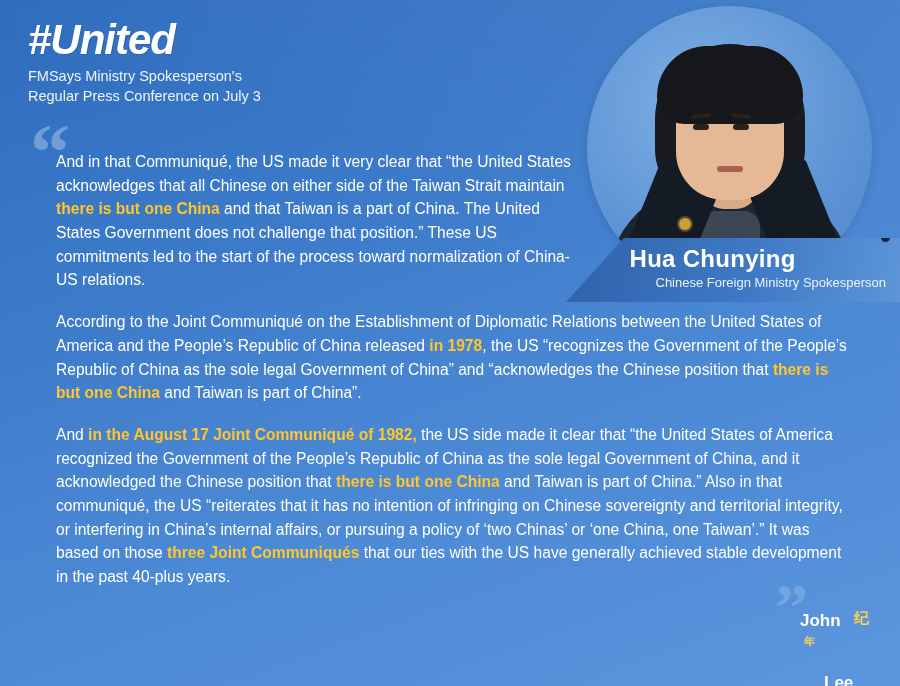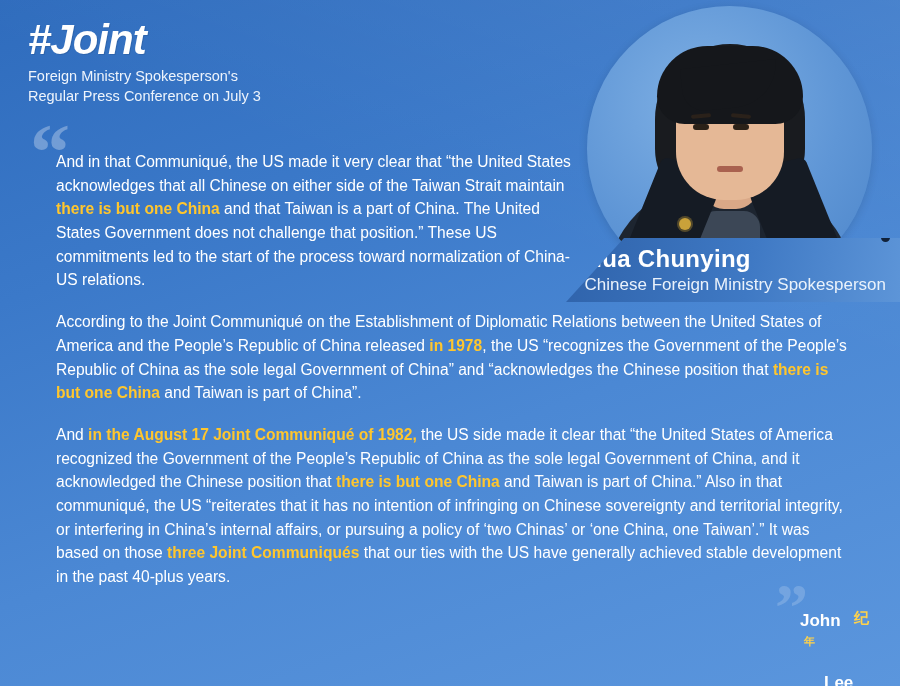--- a/index.html
+++ b/index.html
@@ -214,23 +214,24 @@
     text-align: left;
   }
   .spk-name {
     font-size: 24px;
     font-weight: bold;
     color: #ffffff;
     letter-spacing: 0.3px;
     line-height: 1.1;
   }
   .spk-title {
-    font-size: 17px;
+    font-size: 13px;
     color: #eaf2fb;
     margin-top: 3px;
+    margin-left: 26px;
   }
   .plate-dot {
     position: absolute;
     right: 10px;
     top: -5px;
     width: 9px;
     height: 9px;
     background: #11223a;
     border-radius: 50%;
   }
@@ -311,23 +312,23 @@
     color: #ffd24a;
     font-weight: bold;
   }
 </style>
 </head>
 <body>
 
 <div class="card">
 
   <div class="header">
-    <div class="hashtag">#Joint</div>
+    <div class="hashtag">#United</div>
     <div class="subtitle">
-      <div>Foreign Ministry Spokesperson's</div>
+      <div>FMSays Ministry Spokesperson's</div>
       <div>Regular Press Conference on July 3</div>
     </div>
   </div>
 
   <div class="portrait-wrap">
     <div class="portrait-circle">
       <div class="p-hair-back"></div>
       <div class="p-shoulders"></div>
       <div class="p-neck"></div>
       <div class="p-shirt"></div>

